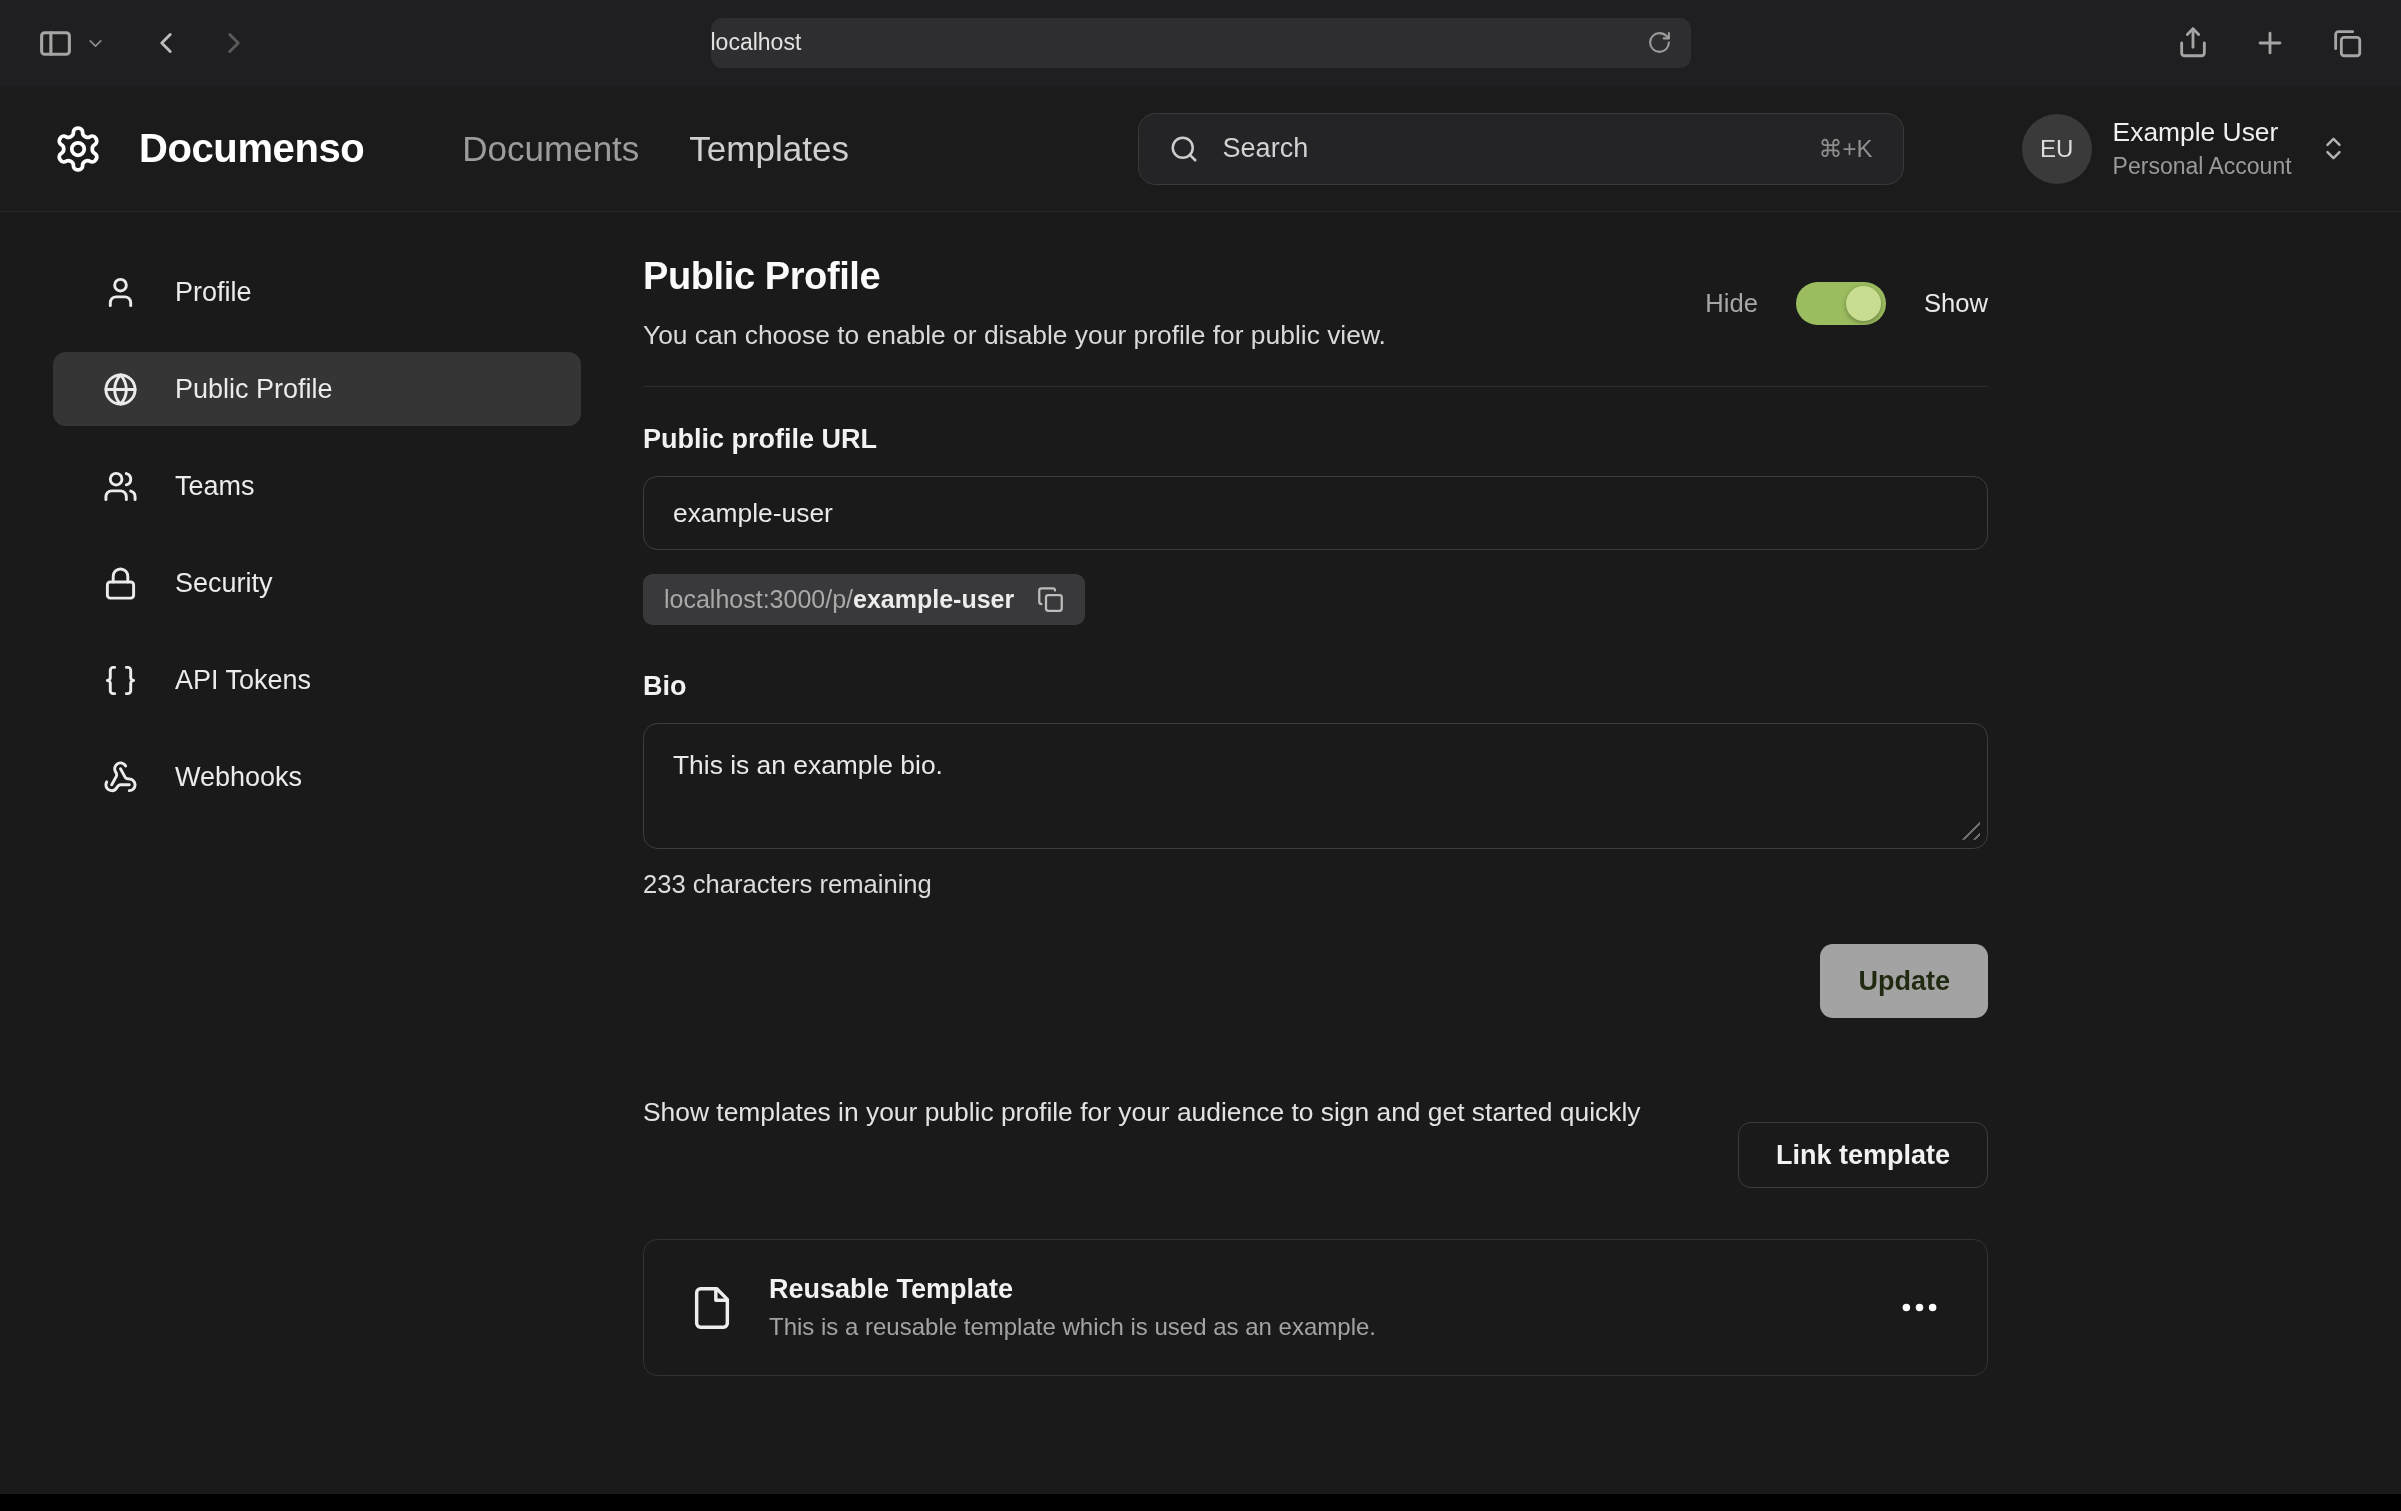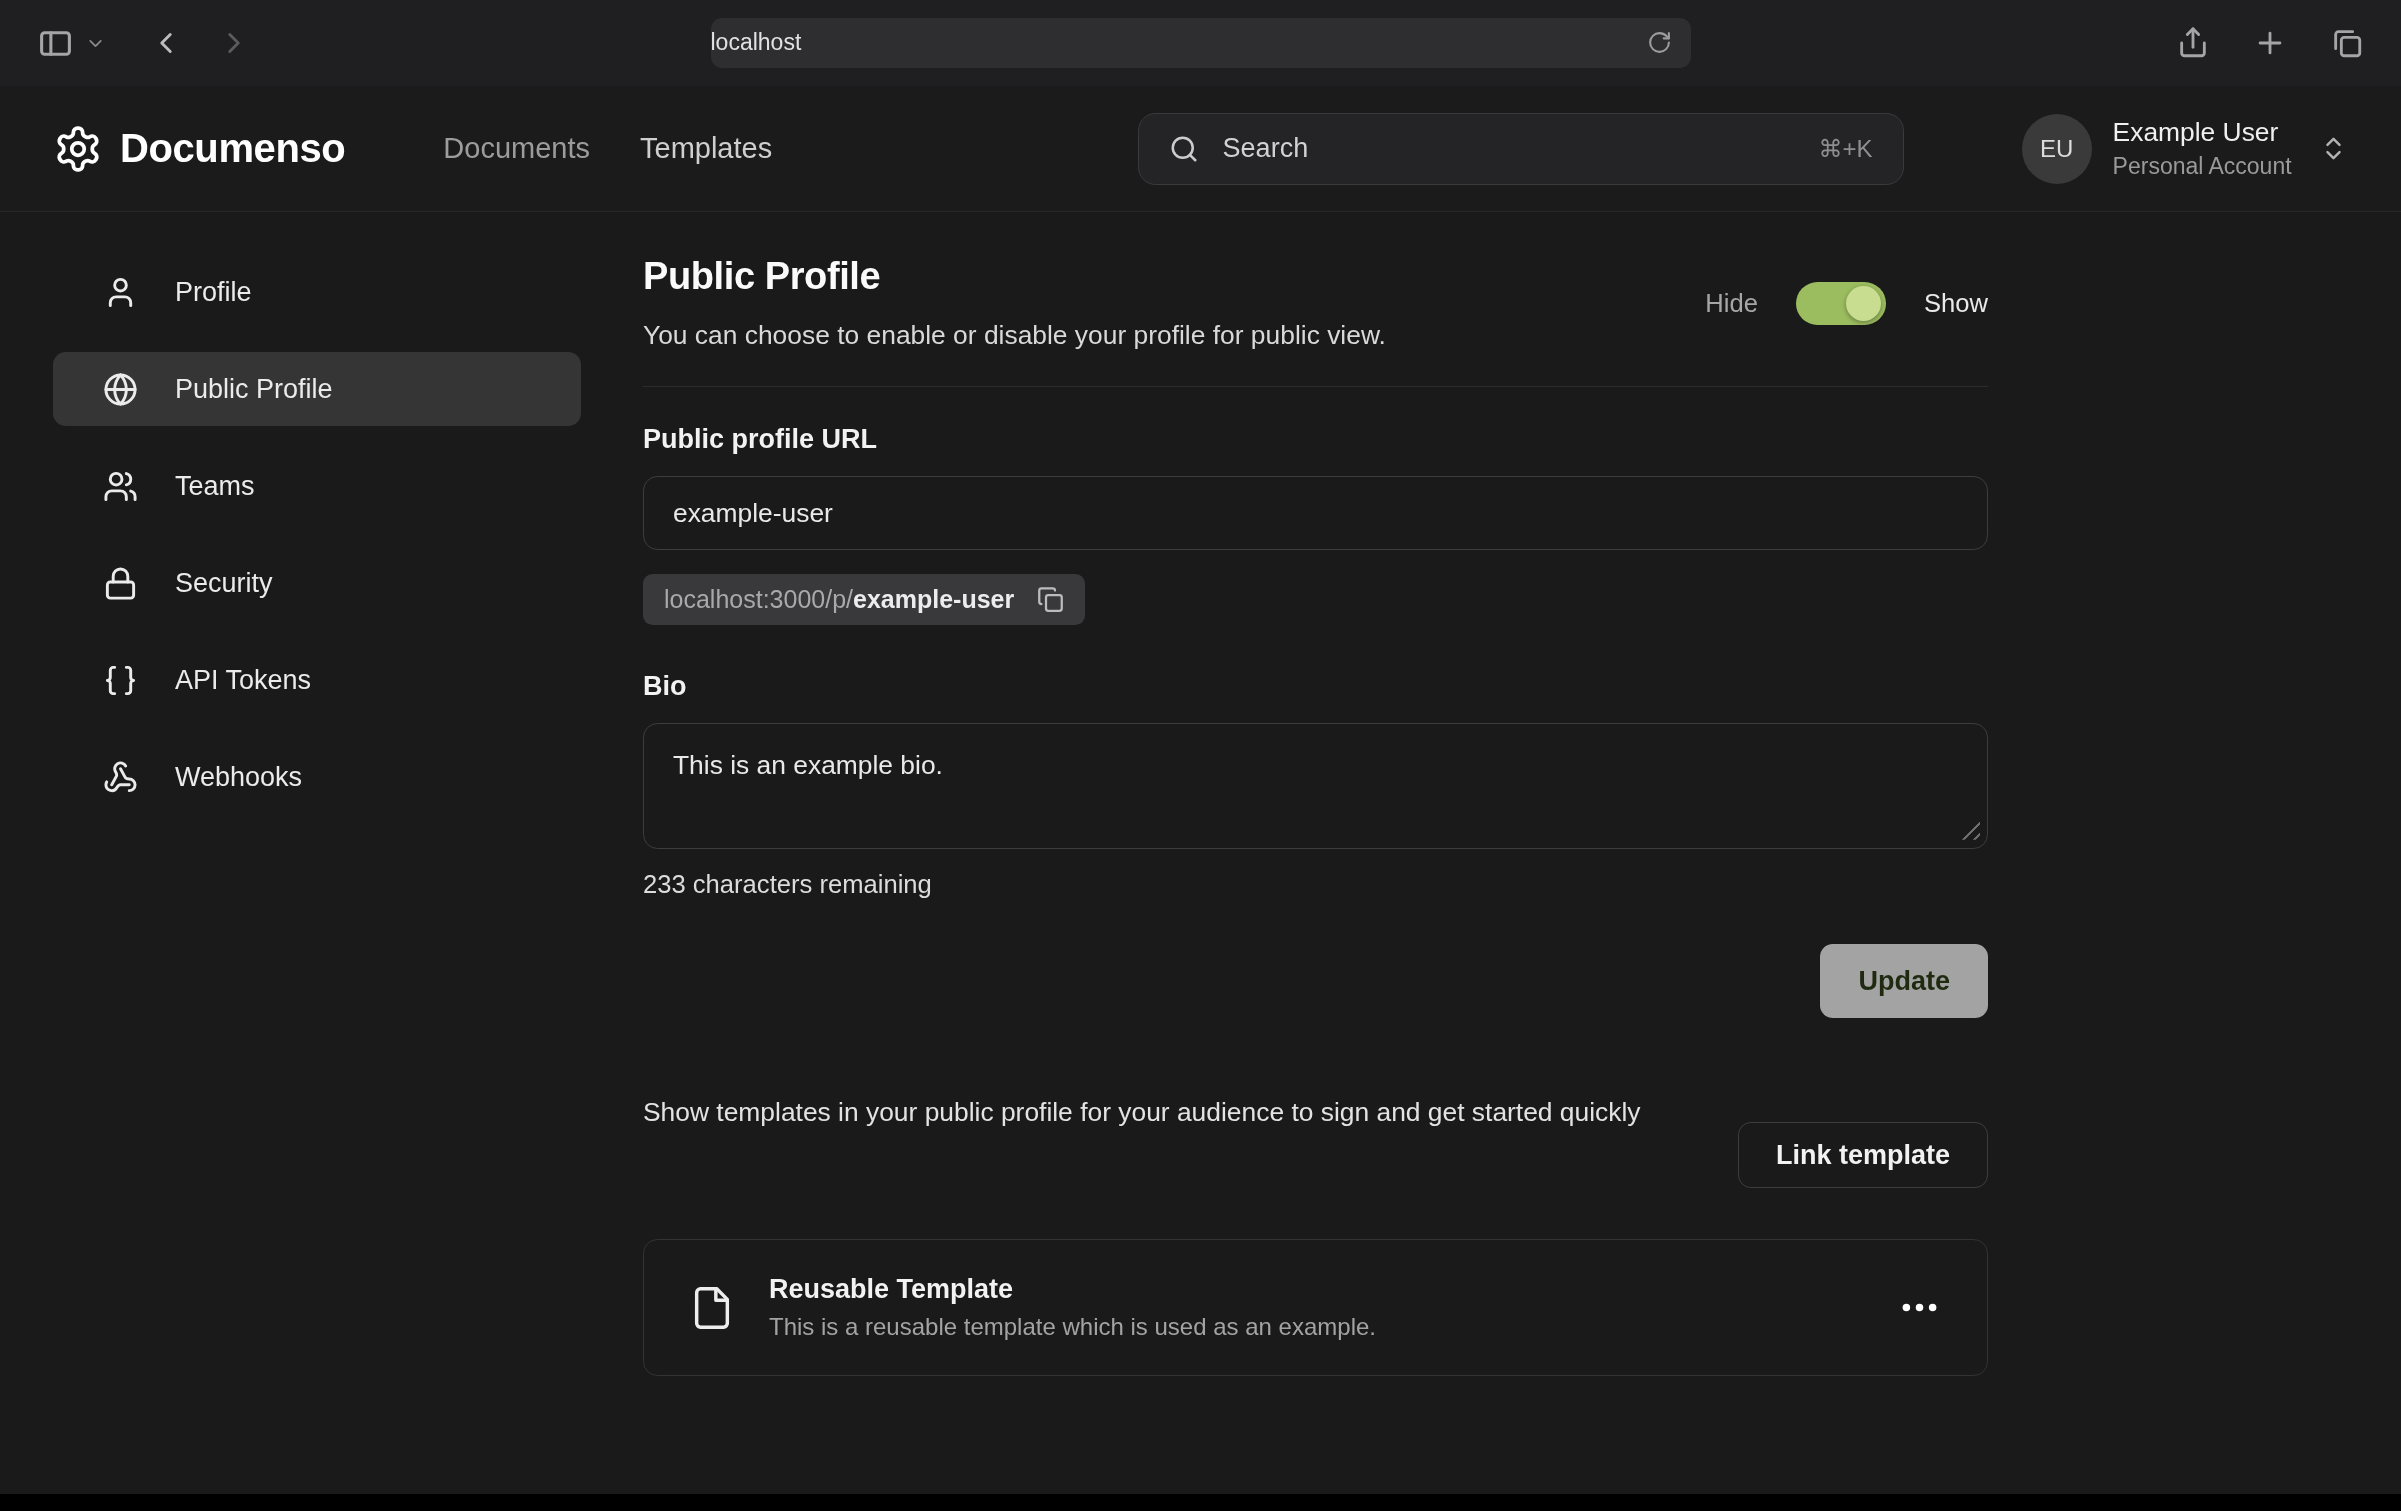--- a/index.html
+++ b/index.html
@@ -34,24 +34,24 @@
   .ico-refresh { position:absolute; right:19px; width:25px; height:25px; color:#9c9c9c; }
   .chrome-right { margin-left:auto; display:flex; align-items:center; gap:43px; color:#a5a5a5; }
   .chrome-right .ico { width:34px; height:34px; }
 
   
   .app-header {
     height:126px; background:#1b1b1b;
     display:flex; align-items:center; padding:0 53px;
     border-bottom:0.8px solid #272727;
   }
-  .brand { display:flex; align-items:center; gap:17px; }
+  .brand { display:flex; align-items:center; gap:36px; }
   .brand-logo { width:50px; height:50px; color:#ffffff; }
   .brand-name { font-size:40px; font-weight:700; letter-spacing:-0.4px; color:#fff; }
-  .main-nav { display:flex; gap:50px; margin-left:98px; font-size:29px; }
+  .main-nav { display:flex; gap:50px; margin-left:98px; font-size:35px; }
   .nav-documents { color:#9c9c9c; cursor:pointer; }
   .nav-templates { color:#cfcfcf; cursor:pointer; }
   .searchbox {
     margin-left:auto; width:766px; height:72px;
     border:1.6px solid #3a3a3a; background:#242427; border-radius:17.6px;
     display:flex; align-items:center; padding:0 30px; gap:24px; cursor:pointer;
   }
   .ico-search { width:30px; height:30px; color:#cccccc; }
   .search-ph { font-size:27px; color:#d2d2d2; }
   .search-kbd { margin-left:auto; font-size:24px; color:#8f8f8f; }

